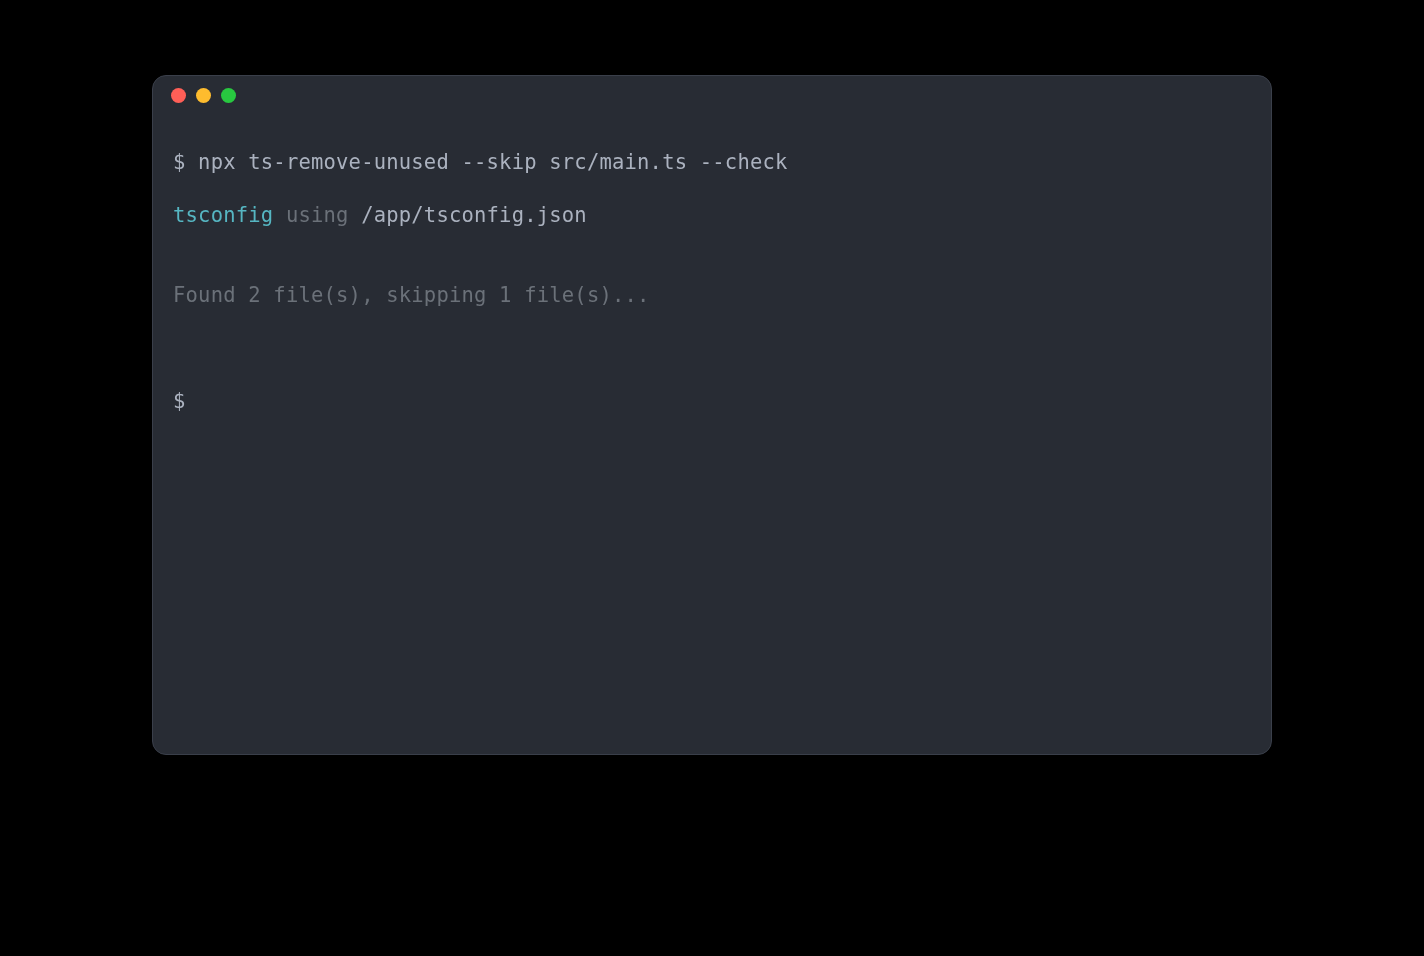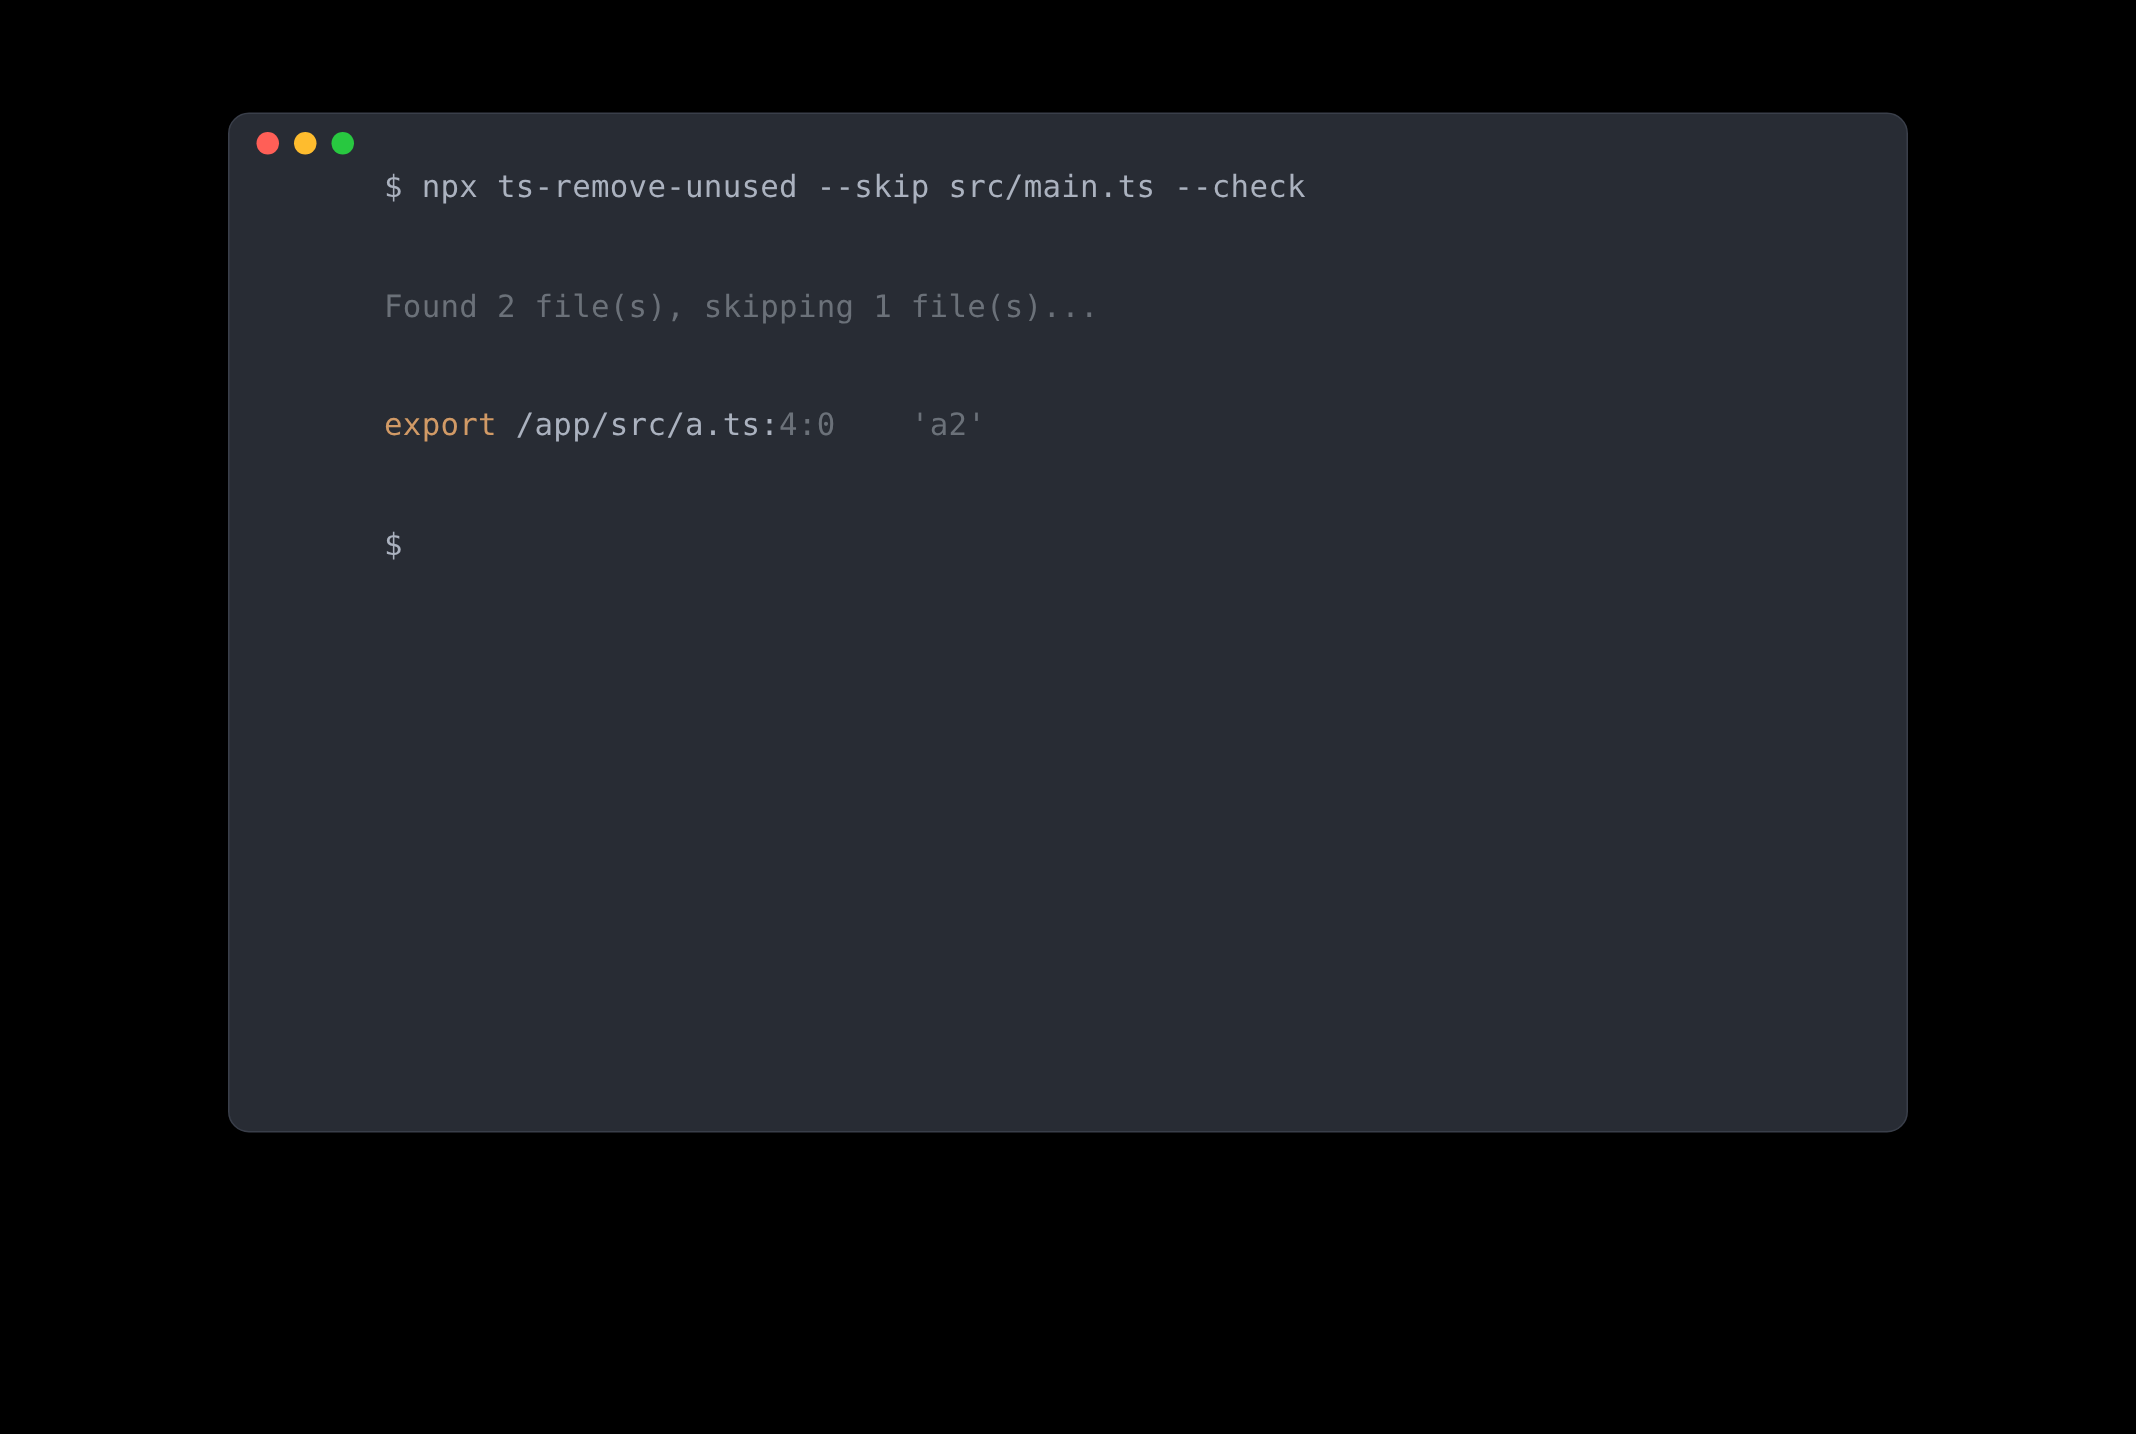--- a/index.html
+++ b/index.html
@@ -21,21 +21,21 @@
 
     .terminal-window {
       width: 1120px;
       height: 680px;
       background: #282c34;
       border-radius: 14px;
       border: 1px solid #3a3f4a;
       box-shadow: 0 20px 60px rgba(0,0,0,0.5);
       overflow: hidden;
       display: flex;
-      flex-direction: row;
+      flex-direction: column;
     }
 
     .titlebar {
       height: 38px;
       display: flex;
       align-items: center;
       padding-left: 18px;
       gap: 10px;
       flex-shrink: 0;
     }
@@ -81,20 +81,20 @@
 
 <div class="terminal-window">
   <div class="titlebar">
     <div class="traffic-light tl-close"></div>
     <div class="traffic-light tl-min"></div>
     <div class="traffic-light tl-max"></div>
   </div>
 
   <div class="terminal-body">
 <span class="line"><span class="prompt-symbol">$</span> <span class="cmd-text">npx ts-remove-unused --skip src/main.ts --check</span></span>
+<span class="line"><span class="blue">tsconfig</span> <span class="dim">using</span> <span>/app/tsconfig.json</span></span>
 <span class="blank-line"></span>
 <span class="line dim">Found 2 file(s), skipping 1 file(s)...</span>
 <span class="blank-line"></span>
-<span class="line"><span class="yellow">export</span> <span>/app/src/a.ts:</span><span class="dim">4:0</span>    <span class="dim">'a2'</span></span>
 <span class="blank-line"></span>
 <span class="line"><span class="prompt-symbol">$</span></span>
   </div>
 </div>
 
 </body></html>

